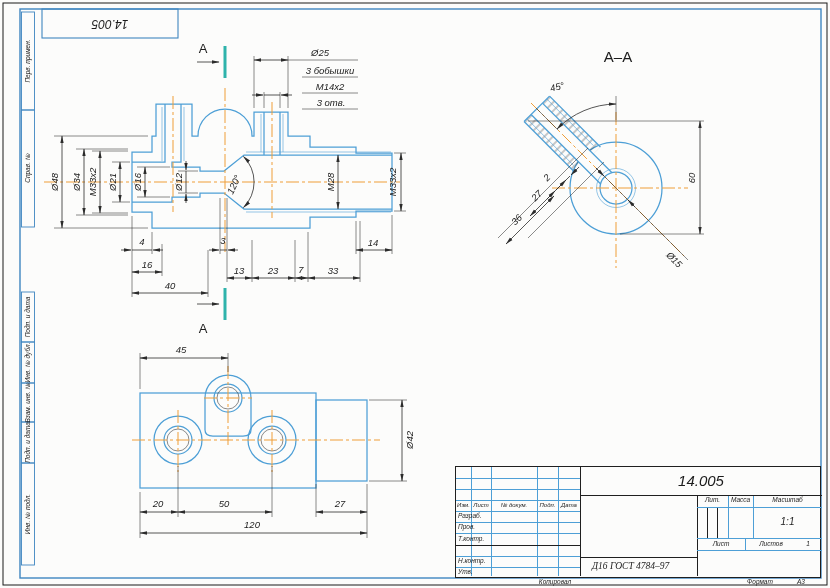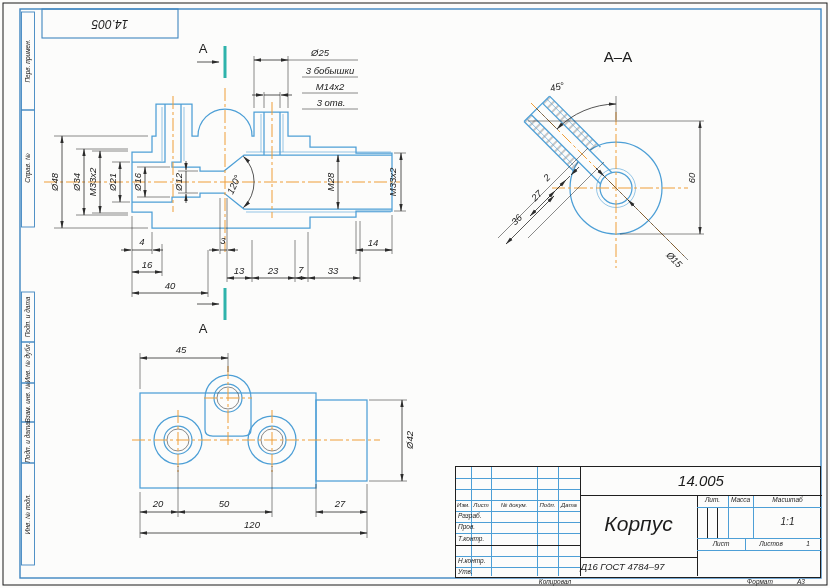--- a/index.html
+++ b/index.html
@@ -326,22 +326,21 @@
   <div class="hl dark" style="left:0;width:124px;top:78px;height:1.3px;"></div>
   <div class="hl" style="left:0;width:124px;top:89px;"></div>
   <div class="hl" style="left:0;width:124px;top:100px;"></div>
   <div class="hl dark" style="left:124px;width:242px;top:28px;height:1.4px;"></div>
   <div class="hl" style="left:241px;width:125px;top:40px;"></div>
   <div class="hl" style="left:241px;width:125px;top:71px;"></div>
   <div class="hl" style="left:241px;width:125px;top:83px;"></div>
   <div class="hl dark" style="left:124px;width:117px;top:90px;height:1.3px;"></div>
 
   <span style="left:124px;top:6px;width:242px;text-align:center;font-size:15px;">14.005</span>
-  <span style="left:124px;top:46px;width:117px;text-align:center;font-size:21px;">Корпус</span>
-  <span style="left:108px;top:95px;width:117px;text-align:center;font-size:9.5px;">Д16 ГОСТ 4784–97</span>
+  <span style="left:136px;top:95px;width:117px;text-align:left;font-size:9.5px;font-family:Liberation Serif, serif;">Д16 ГОСТ 4784–97</span>
   <span class="tiny" style="left:0;top:35px;width:15px;text-align:center;">Изм.</span>
   <span class="tiny" style="left:15px;top:35px;width:20px;text-align:center;">Лист</span>
   <span class="tiny" style="left:35px;top:35px;width:46px;text-align:center;">№ докум.</span>
   <span class="tiny" style="left:81px;top:35px;width:21px;text-align:center;">Подп.</span>
   <span class="tiny" style="left:102px;top:35px;width:22px;text-align:center;">Дата</span>
   <span class="small" style="left:2px;top:46px;">Разраб.</span>
   <span class="small" style="left:2px;top:57px;">Пров.</span>
   <span class="small" style="left:2px;top:68.5px;">Т.контр.</span>
   <span class="small" style="left:2px;top:91px;">Н.контр.</span>
   <span class="small" style="left:2px;top:101.5px;">Утв.</span>

